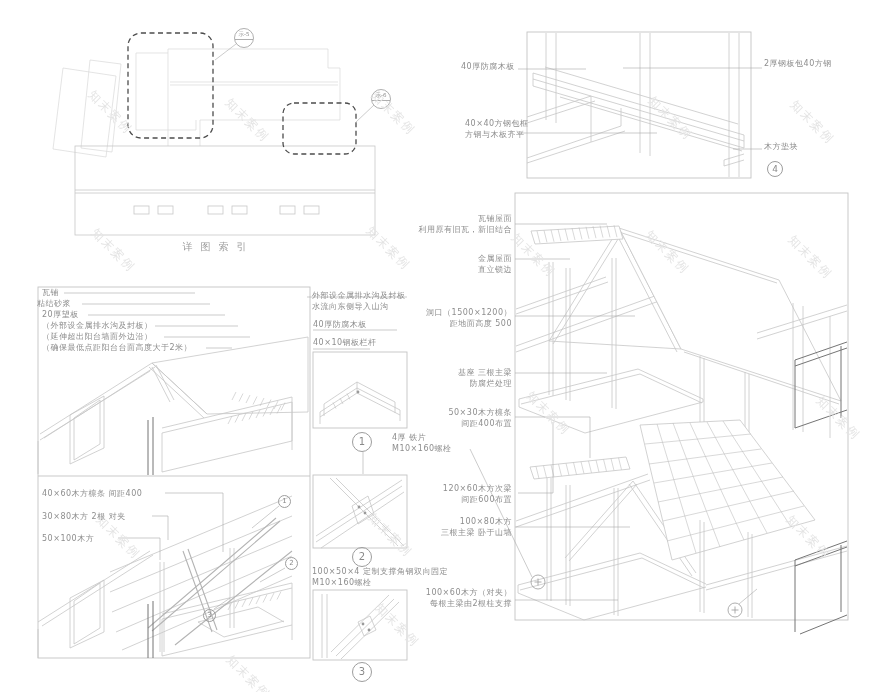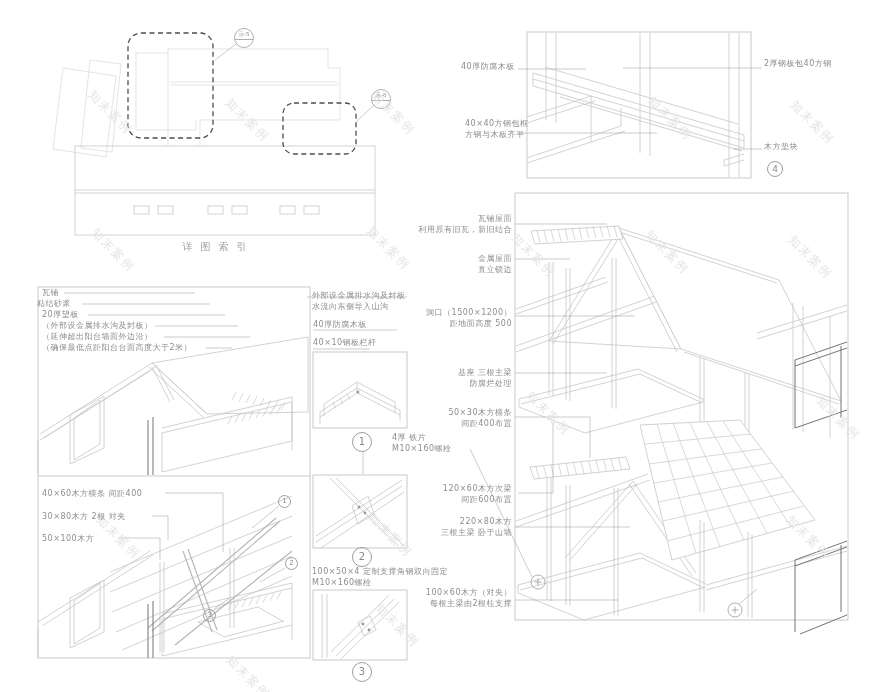--- a/index.html
+++ b/index.html
@@ -259,21 +259,21 @@
   </div>
   <div class="lb lbr" style="right:368px;top:407px">
     <div>50×30木方檩条</div>
     <div>间距400布置</div>
   </div>
   <div class="lb lbr" style="right:368px;top:483px">
     <div>120×60木方次梁</div>
     <div>间距600布置</div>
   </div>
   <div class="lb lbr" style="right:368px;top:516px">
-    <div>220×80木方</div>
+    <div>100×80木方</div>
     <div>三根主梁 卧于山墙</div>
   </div>
   <div class="lb lbr" style="right:368px;top:587px">
     <div>100×60木方（对夹）</div>
     <div>每根主梁由2根柱支撑</div>
   </div>
 
   <div class="lb" style="left:42px;top:287px">瓦铺</div>
   <div class="lb" style="left:37px;top:298px">粘结砂浆</div>
   <div class="lb" style="left:42px;top:309px">20厚望板</div>

